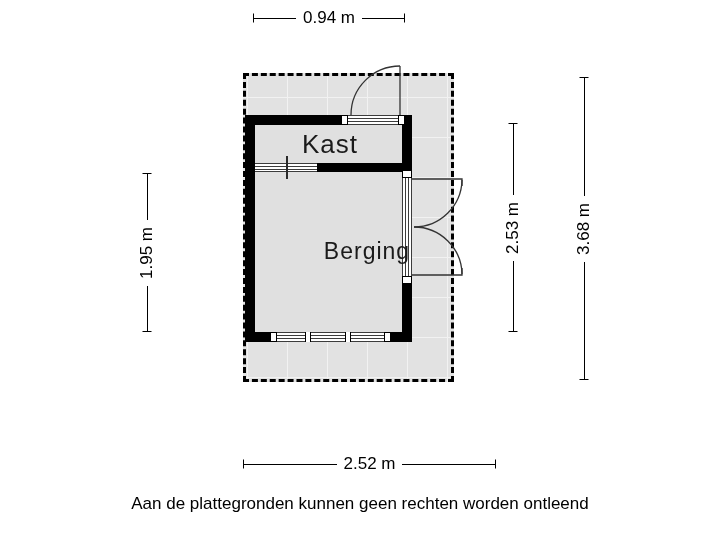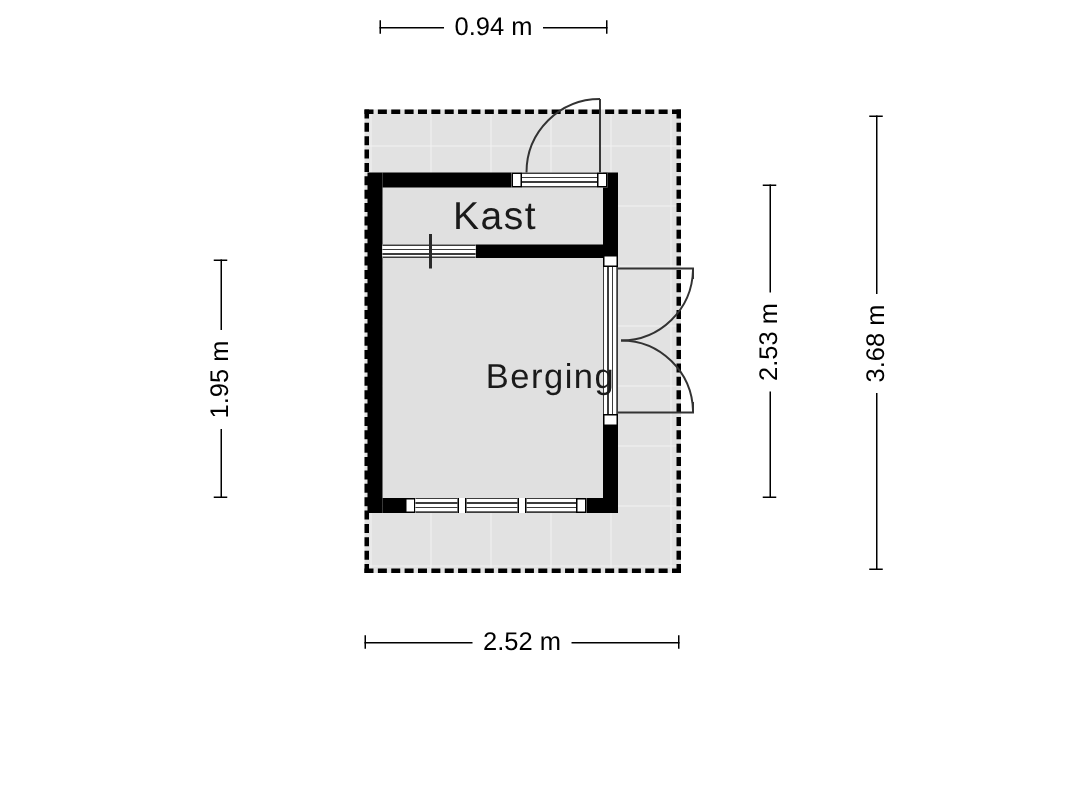--- a/index.html
+++ b/index.html
@@ -138,23 +138,24 @@
     <span class="dim-label">2.53 m</span>
   </div>
 
   <div class="dim dim-v" style="left:578px; top:77px; width:11px; height:303px;">
     <div class="line-v"></div>
     <div class="tick t-start"></div>
     <div class="tick t-end"></div>
     <span class="dim-label">3.68 m</span>
   </div>
 
-  <div class="dim dim-h" style="left:243px; top:422px; width:210px; height:11px;">
+  <div class="dim dim-h" style="left:243px; top:458px; width:253px; height:11px;">
     <div class="line-h"></div>
     <div class="tick t-start"></div>
     <div class="tick t-end"></div>
     <span class="dim-label">2.52 m</span>
   </div>
 
   <div class="footer">
+    <div>Aan de plattegronden kunnen geen rechten worden ontleend</div>
   </div>
 
 </div>
 
 </body></html>

